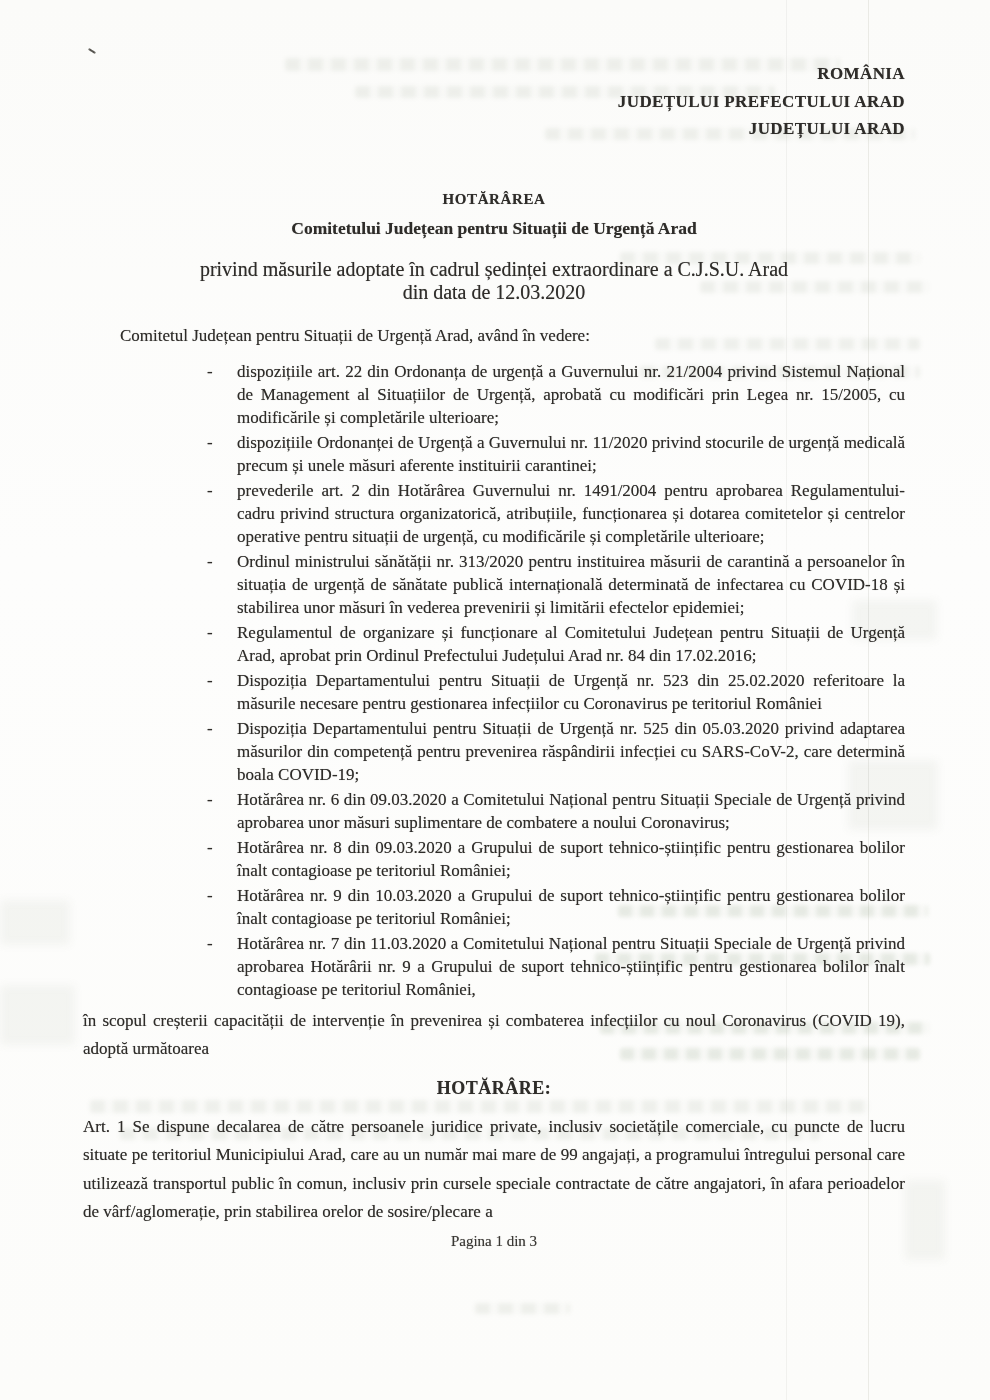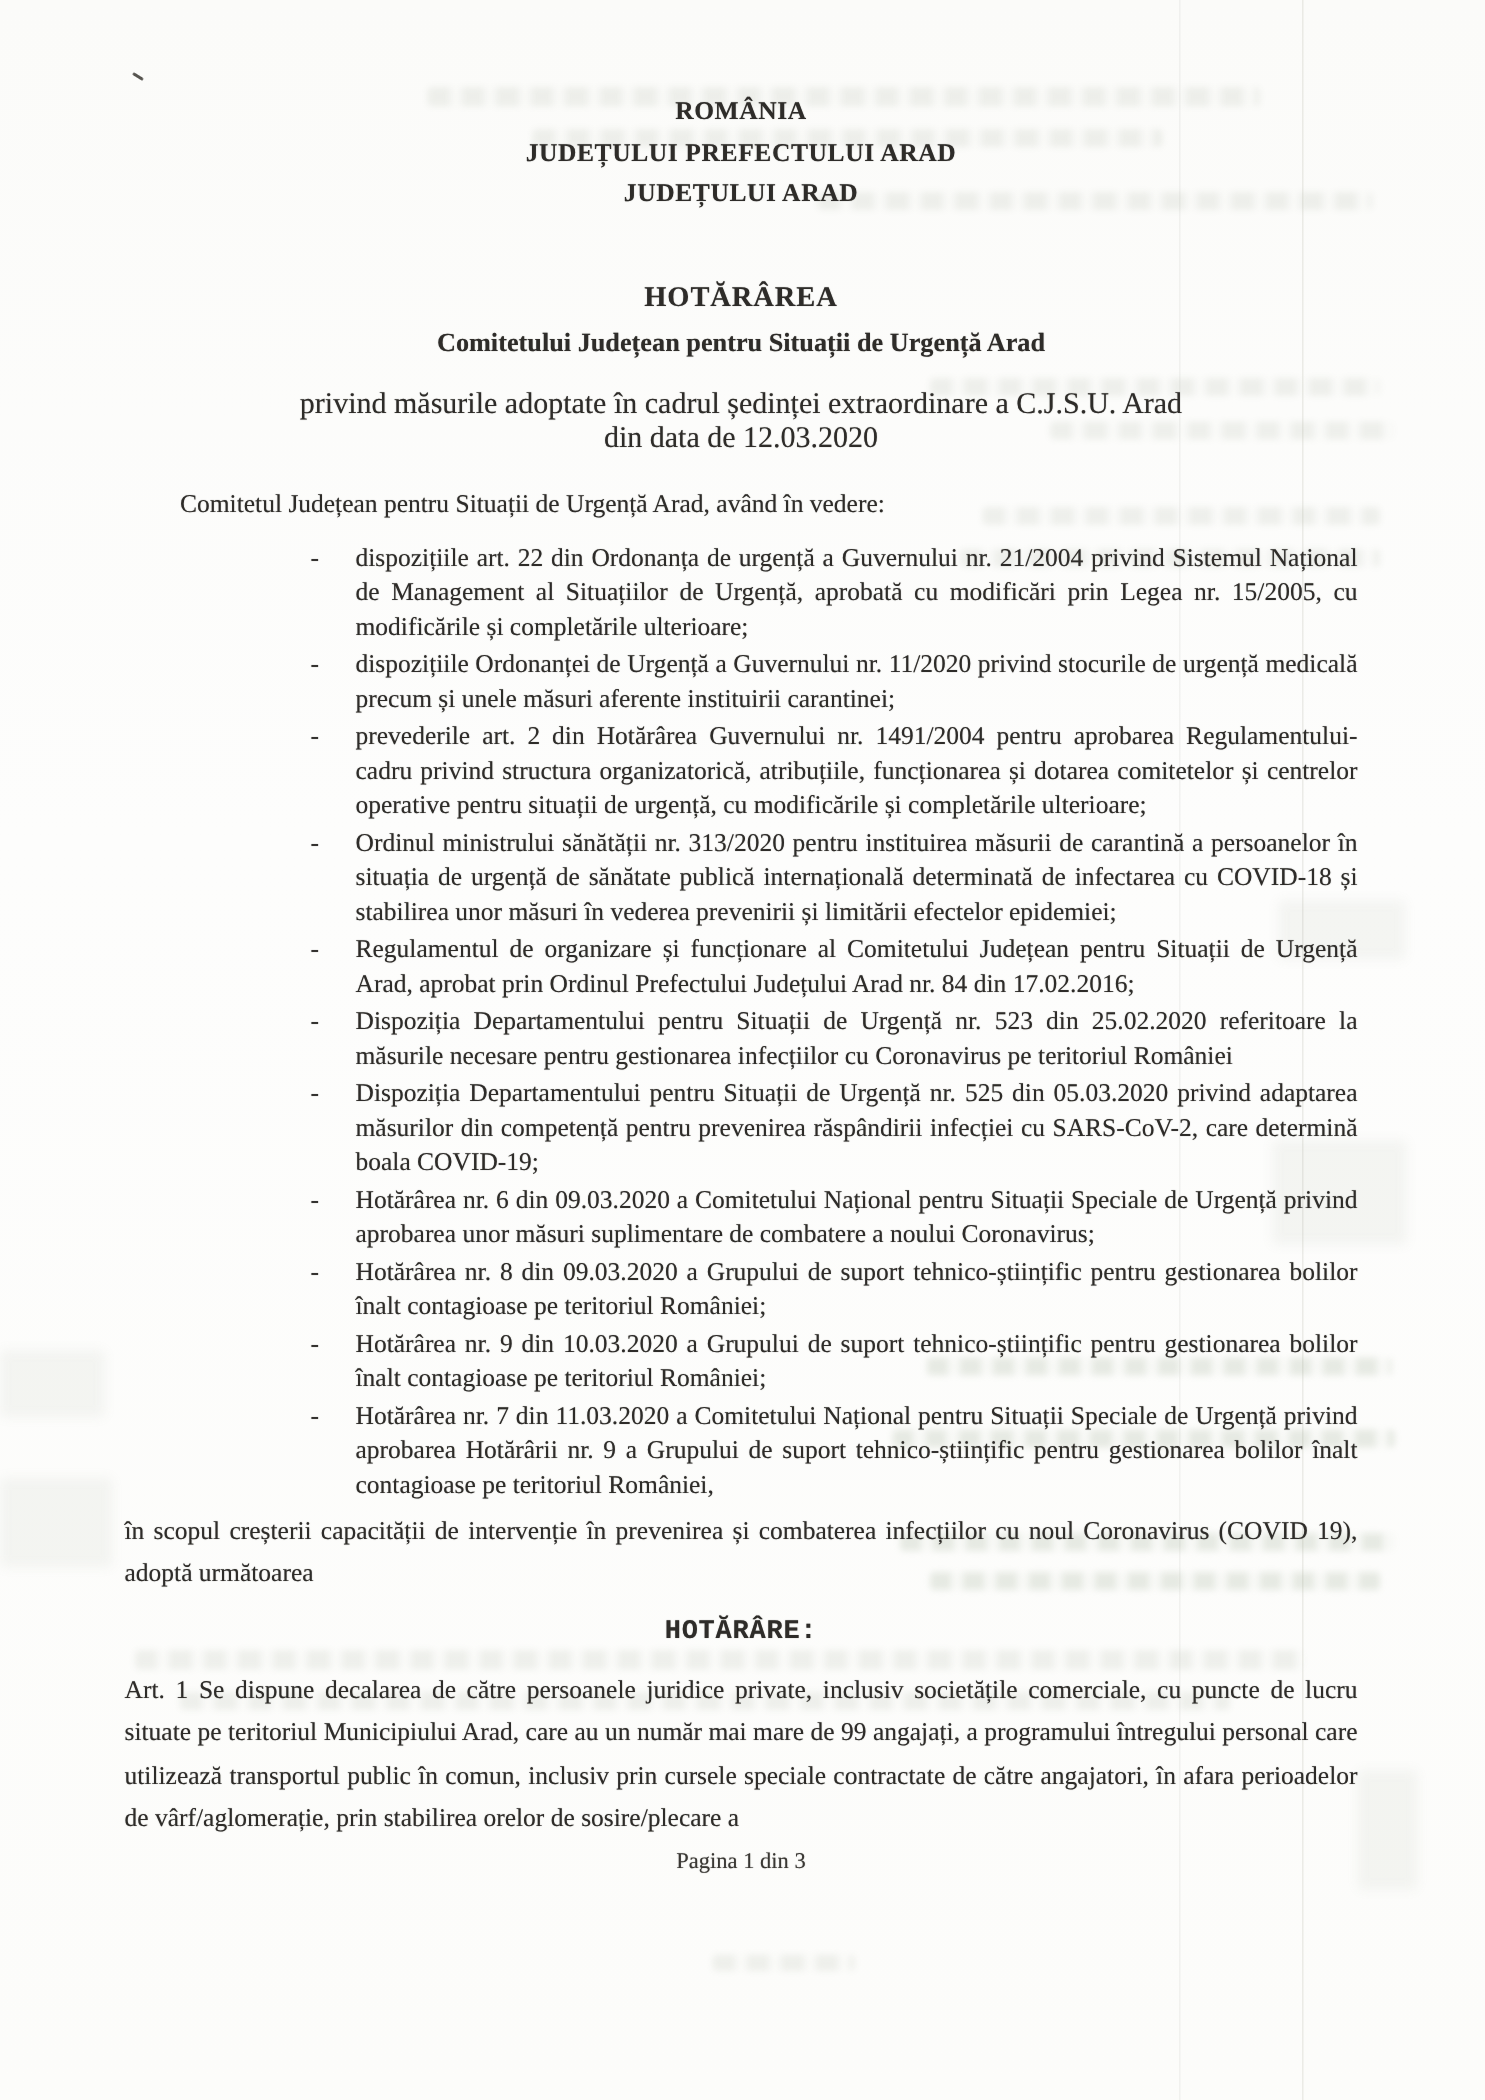--- a/index.html
+++ b/index.html
@@ -23,34 +23,34 @@
     text-shadow: 0 0 0.7px rgba(62,60,56,0.55);
   }
   .content {
     position: absolute;
     left: 83px;
     top: 0;
     width: 822px;
   }
   .hdr-block {
     margin-top: 60px;
-    text-align: center;
+    text-align: right;
   }
   .hdr-line {
     font-size: 17px;
     font-weight: bold;
     line-height: 27.5px;
     letter-spacing: 0.4px;
   }
   .title-block {
     margin-top: 40px;
     text-align: center;
   }
   .title-main {
-    font-size: 19px;
+    font-size: 15px;
     font-weight: bold;
     line-height: 32px;
     letter-spacing: 0.6px;
   }
   .title-sub {
     font-size: 17.5px;
     font-weight: bold;
     line-height: 27px;
   }
   .title-nr {
@@ -97,21 +97,20 @@
     text-align: justify;
     text-justify: inter-word;
   }
   .decision-heading {
     margin-top: 12px;
     text-align: center;
     font-size: 18px;
     font-weight: bold;
     line-height: 26px;
     letter-spacing: 0.5px;
-    font-family: Liberation Mono, monospace;
   }
   .article {
     margin-top: 12px;
     font-size: 17px;
     line-height: 28.5px;
     text-align: justify;
     text-justify: inter-word;
   }
   .article .article-label {
     font-weight: normal;

